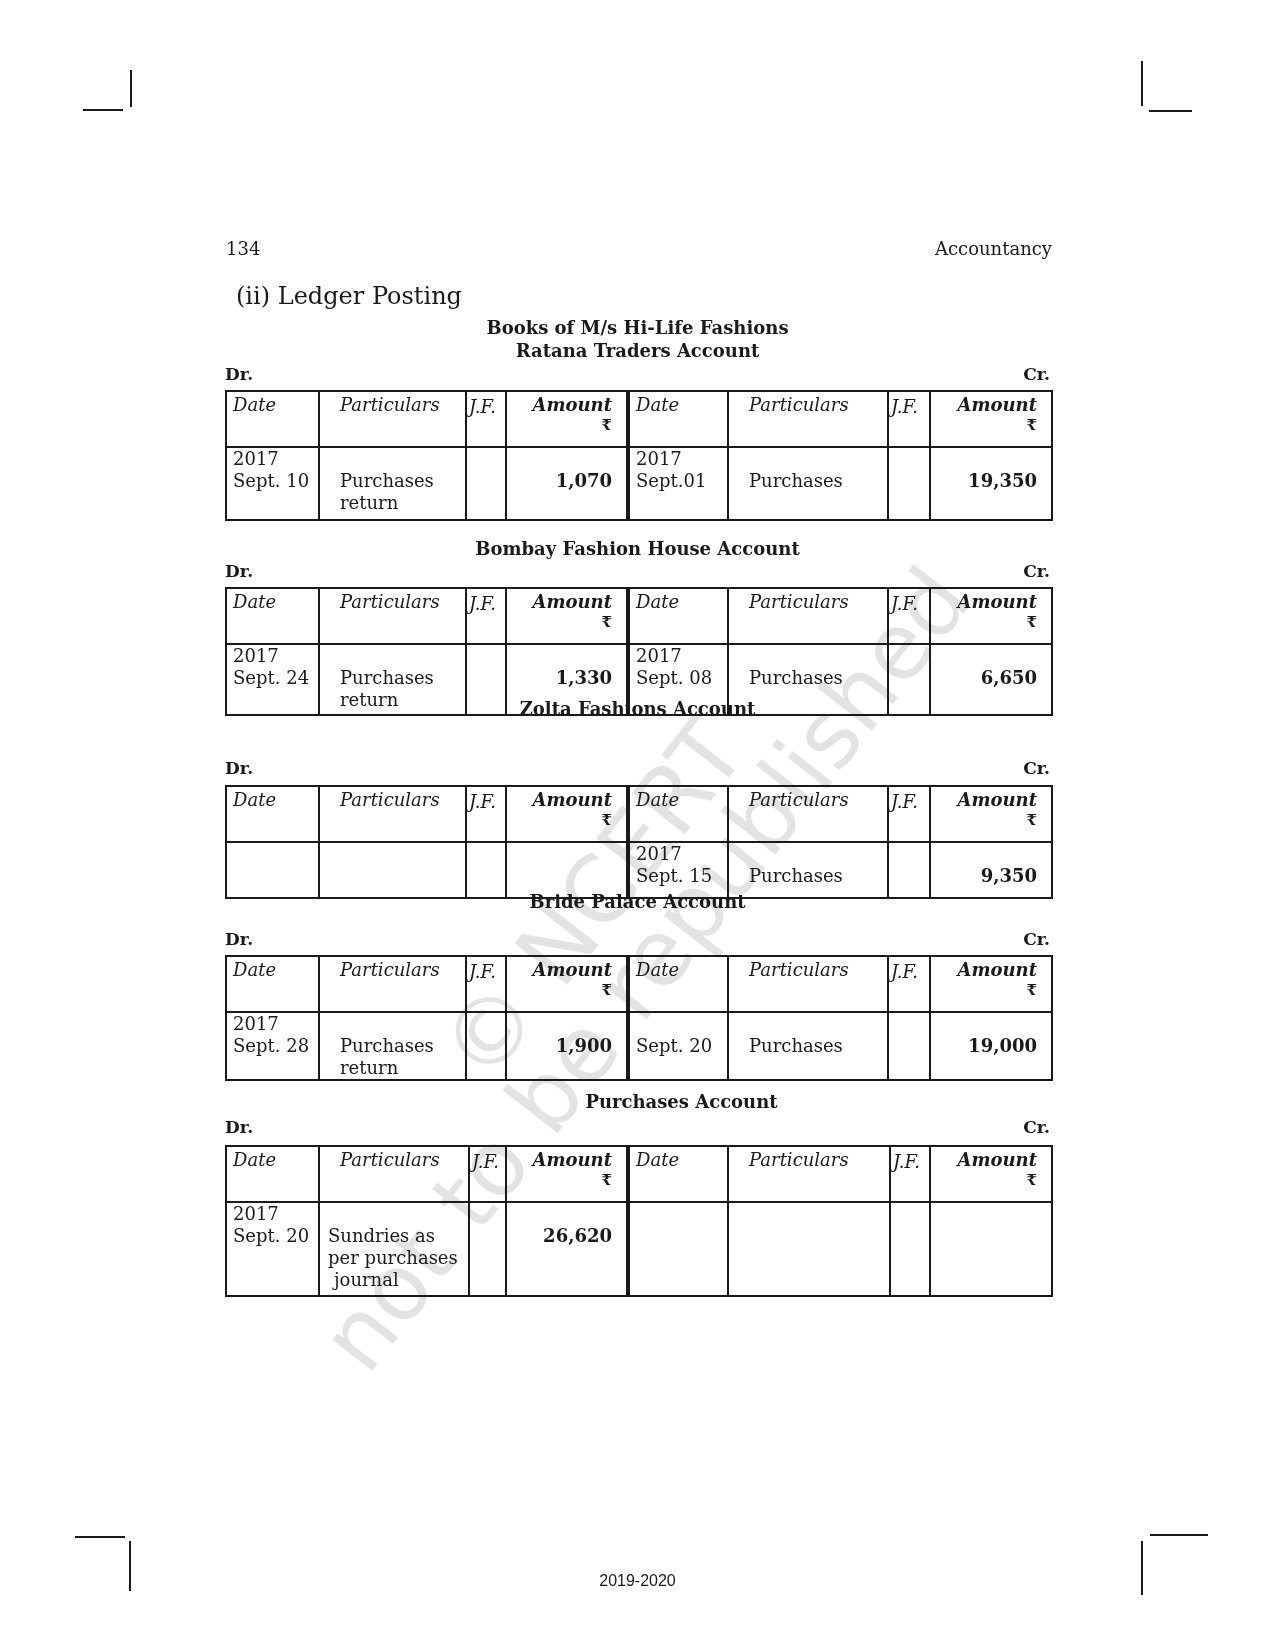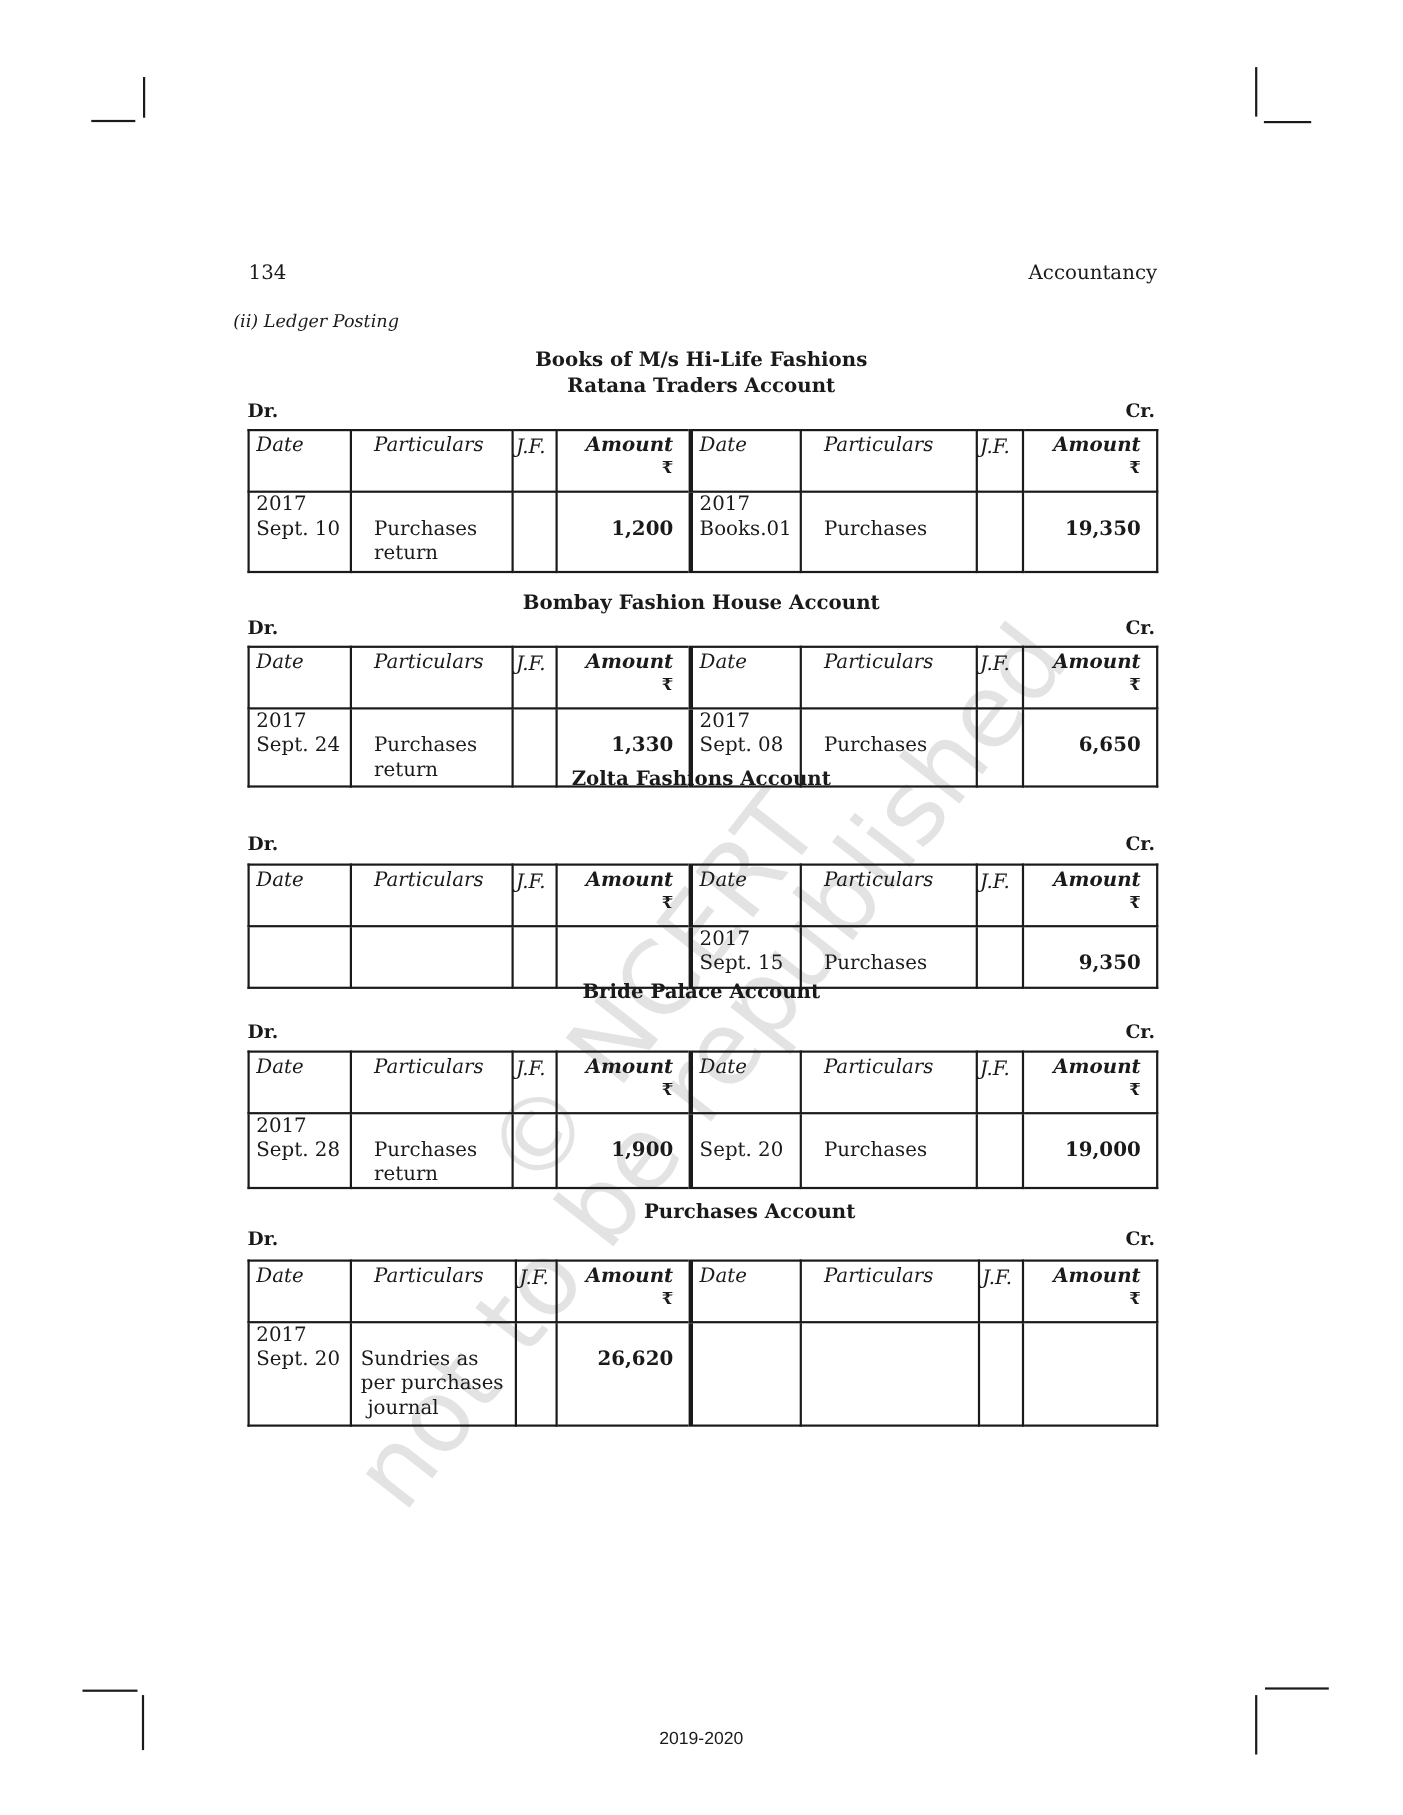--- a/index.html
+++ b/index.html
@@ -4,21 +4,21 @@
 <style>
   html, body { margin:0; padding:0; background:#fff; }
   body { width:1275px; height:1650px; position:relative; overflow:hidden;
          font-family:"DejaVu Serif", "Liberation Serif", serif; color:#1a1a1a; }
   .crop { position:absolute; background:#1a1a1a; }
   .watermark { position:absolute; left:0; top:0; width:1275px; height:1650px; pointer-events:none; overflow:hidden; }
   .wm-text { position:absolute; font-family:"DejaVu Sans", "Liberation Sans", sans-serif; color:rgba(0,0,0,0.11);
              white-space:nowrap; transform-origin:left top; }
   .page-num { position:absolute; left:226px; top:238px; font-size:18px; }
   .running-head { position:absolute; right:223px; top:238px; font-size:18px;margin-left:44px; }
-  .section-label { position:absolute; left:212px; top:282px; font-size:16px; font-style:italic; }
+  .section-label { position:absolute; left:236px; top:282px; font-size:24px; }
   .book-title { position:absolute; left:0; width:1275px; text-align:center; font-weight:bold; font-size:18px; }
   .drcr { position:absolute; font-weight:bold; font-size:17px; }
   table.ledger { position:absolute; left:225px; width:826px; border-collapse:collapse; table-layout:fixed; font-size:18px; }
   table.ledger td { border:2px solid #1a1a1a; padding:0 6px; vertical-align:top; line-height:22px; }
   table.ledger td.mid { border-left:4px solid #1a1a1a; }
   table.ledger tr.hdr td { font-style:italic; height:46px; padding-top:2px; }
   table.ledger td.r { text-align:right; padding-right:14px;font-weight:bold; }
   .rupee { display:block; text-align:right; font-style:normal; font-size:15px; line-height:18px; }
   .jfh { padding:4px 2px !important; }
   .cell-pad { padding-left:20px !important; }
@@ -78,25 +78,25 @@
           <div>Sept. 10</div>
         </td>
     <td class="cell-pad">
           <div style="height:22px"></div>
           <div>Purchases</div>
           <div>return</div>
         </td>
     <td></td>
     <td class="r">
           <div style="height:22px"></div>
-          <div>1,200</div>
+          <div>1,070</div>
         </td>
     <td class="mid">
           <div>2017</div>
-          <div>Books.01</div>
+          <div>Sept.01</div>
         </td>
     <td class="cell-pad">
           <div style="height:22px"></div>
           <div>Purchases</div>
         </td>
     <td></td>
     <td class="r">
           <div style="height:22px"></div>
           <div>19,350</div>
         </td>

